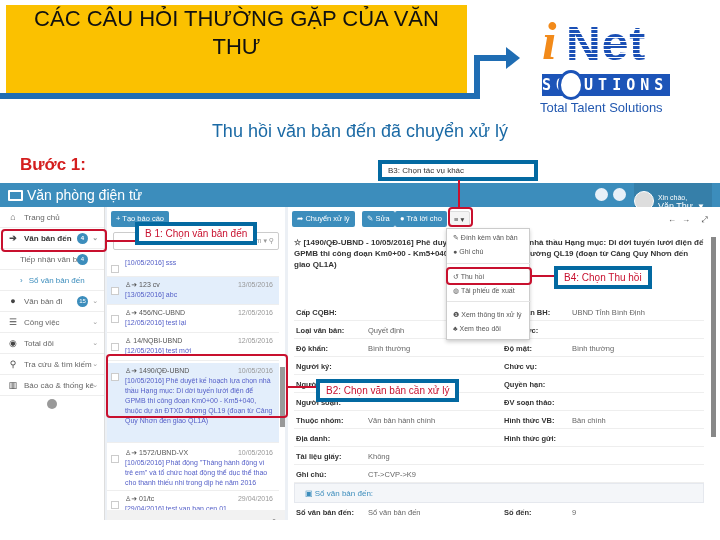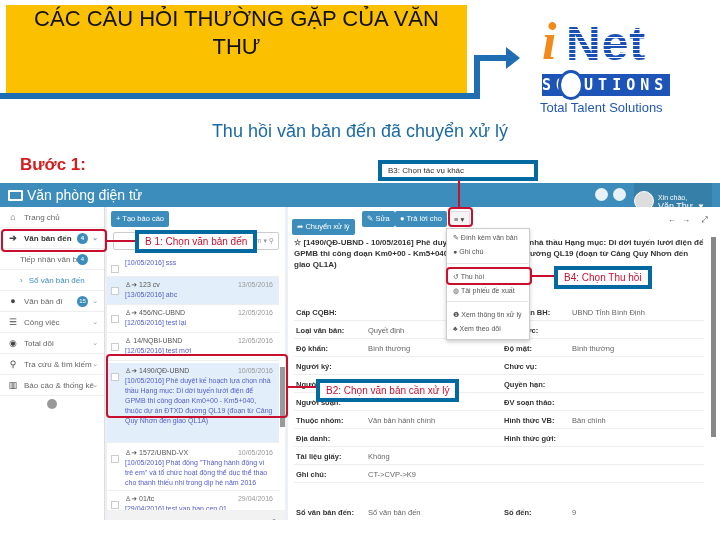--- a/index.html
+++ b/index.html
@@ -205,21 +205,21 @@
           <span>♙➜ <span>01/tc</span></span>
           <span class="date">29/04/2016</span>
         </div>
         <div>[29/04/2016] test van ban cen 01</div>
       </div>
     <div id="pager"><span>1 - 20 / 29</span> &nbsp;<span>⏮</span> <span>‹</span> <span>1</span> ▾ <span>›</span> <span>⏭</span> <span>↻</span></div>
     <div id="listscroll"></div>
   </div>
 
   <div id="detail" class="abs">
-    <div class="btn" style="left:4px;top:12px">➦ <span>Chuyển xử lý</span></div>
+    <div class="btn" style="left:4px;top:4px">➦ <span>Chuyển xử lý</span></div>
     <div class="btn" style="left:74px;top:4px">✎ <span>Sửa</span></div>
     <div class="btn" style="left:107px;top:4px">● <span>Trả lời cho</span></div>
     <div class="btn" style="left:160px;top:4px;background:#f4f4f4;color:#444;border:1px solid #ddd">≡ ▾</div>
     <span class="abs" style="right:44px;top:8px;font-size:8px;color:#444">←</span>
     <span class="abs" style="right:30px;top:8px;font-size:8px;color:#444">→</span>
     <span class="abs" style="right:12px;top:8px;font-size:8px;color:#444">⤢</span>
     <div class="head">☆ [1490/QĐ-UBND - 10/05/2016] Phê duyệt kế hoạch lựa chọn nhà thầu Hạng mục: Di dời tuyến lưới điện để GPMB thi công đoạn Km0+00 - Km5+040, thuộc dự án ĐTXD đường QL19 (đoạn từ Cảng Quy Nhơn đến giao QL1A)</div>
     <div class="frow" style="top:96px">
         <span class="l1">Cấp CQBH:</span>
         <span class="v1"></span>
@@ -269,20 +269,21 @@
         <span class="v2"></span>
       </div>
     <div class="frow" style="top:240px">
         <span class="l1">Tài liệu giấy:</span>
         <span class="v1">Không</span>
       </div>
     <div class="frow" style="top:258px">
         <span class="l1">Ghi chú:</span>
         <span class="v1">CT-&gt;CVP-&gt;K9</span>
       </div>
+    <div class="abs" style="left:6px;top:276px;width:410px;height:20px;background:#f4f6f9;border:1px solid #e5e8ee;font-size:8px;color:#3c8dbc;padding:5px 10px"><span>▣ </span><span>Sổ văn bản đến:</span></div>
     <div class="frow" style="top:296px">
         <span class="l1">Sổ văn bản đến:</span>
         <span class="v1">Sổ văn bản đến</span>
         <span class="l2">Số đến:</span>
         <span class="v2">9</span>
       </div>
 
     <div id="detscroll"></div>
   </div>
 </div>
@@ -293,21 +294,21 @@
   <div class="sep" style="top:34px"></div>
   <div class="dd" style="top:44px"><span>↺</span> <span>Thu hồi</span></div>
   <div class="dd" style="top:58px"><span>◍</span> <span>Tải phiếu đề xuất</span></div>
   <div class="sep" style="top:72px"></div>
   <div class="dd" style="top:82px"><span>❶</span> <span>Xem thông tin xử lý</span></div>
   <div class="dd" style="top:96px"><span>♣</span> <span>Xem theo dõi</span></div>
 </div>
 
 <div class="redbox" style="left:1px;top:229px;width:106px;height:23px"></div>
 <div class="redline" style="left:107px;top:240px;width:28px;height:2px"></div>
-<div class="callout" style="left:135px;top:230px">B 1: Chọn văn bản đến</div>
+<div class="callout" style="left:135px;top:222px">B 1: Chọn văn bản đến</div>
 
 <div class="redbox" style="left:106px;top:354px;width:182px;height:64px"></div>
 <div class="redline" style="left:288px;top:386px;width:30px;height:2px"></div>
 <div class="callout" style="left:316px;top:379px">B2: Chọn văn bản cần xử lý</div>
 
 <div class="callout" style="left:378px;top:160px;width:160px;font-size:8px;color:#333">B3: Chọn tác vụ khác</div>
 <div class="redline" style="left:458px;top:180px;width:2px;height:28px"></div>
 <div class="redbox" style="left:448px;top:207px;width:25px;height:20px"></div>
 
 <div class="redbox" style="left:446px;top:267px;width:86px;height:18px"></div>

